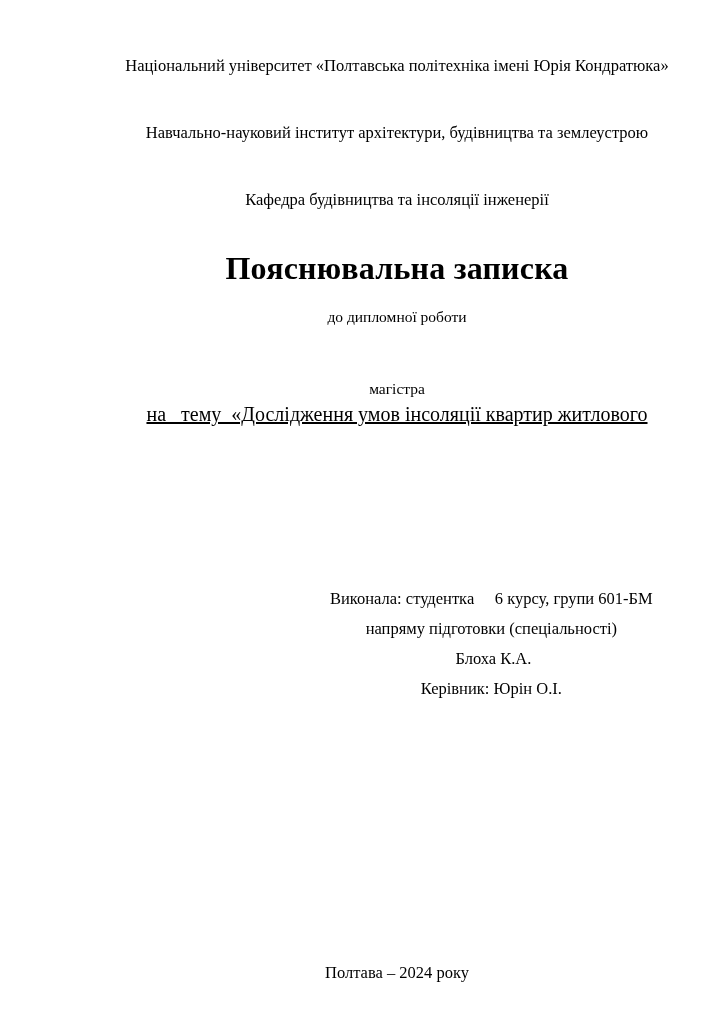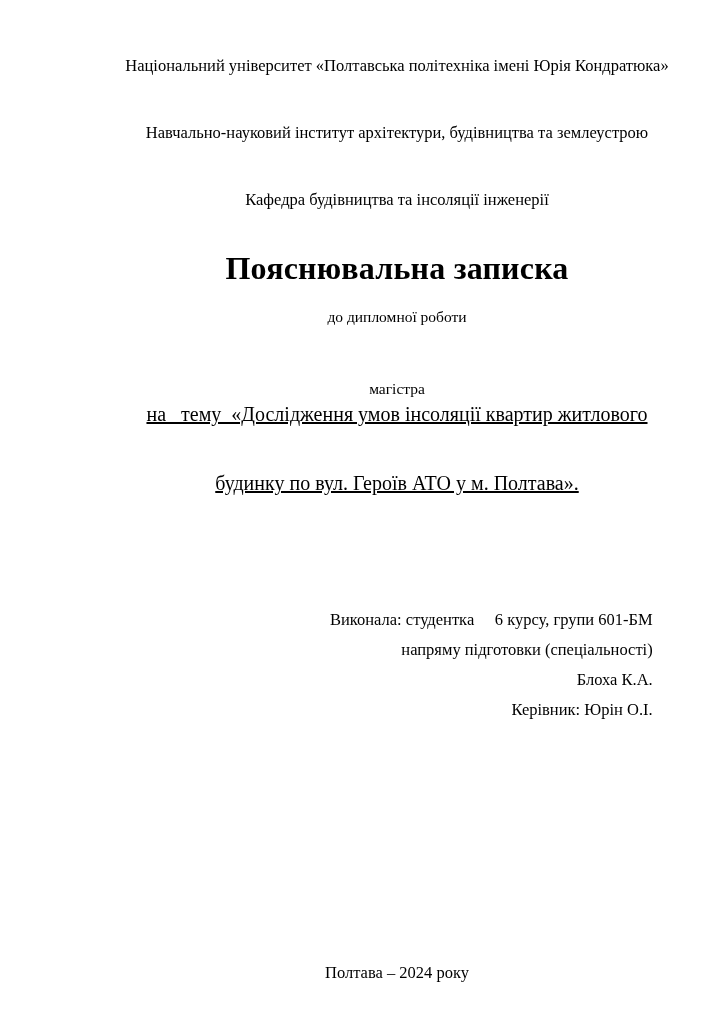--- a/index.html
+++ b/index.html
@@ -70,22 +70,22 @@
   .topic-line {
     font-size: 20px;
     line-height: 33px;
     white-space: pre-wrap;
     text-decoration: underline;
   }
 
   .author-block {
     position: absolute;
     left: 330px;
-    top: 605px;
-    text-align: right;
+    top: 584px;
+    text-align: center;
   }
   .author-line {
     font-size: 16.5px;
     line-height: 30px;
     white-space: pre-wrap;
   }
 
   .footer-block {
     top: 962px;
     font-size: 16.5px;
@@ -104,21 +104,20 @@
   </div>
 
   <div class="centered-block doc-title">Пояснювальна записка</div>
 
   <div class="centered-block subtitle-type">до дипломної роботи</div>
 
   <div class="centered-block subtitle-degree">магістра</div>
 
   <div class="centered-block topic-block">
     <div class="topic-line">на   тему  «Дослідження умов інсоляції квартир житлового</div>
-    <div class="topic-line">будинку по вул. Героїв АТО у м. Полтава».</div>
   </div>
 
   <div class="author-block">
     <div class="author-line">Виконала: студентка     6 курсу, групи 601-БМ</div>
     <div class="author-line">напряму підготовки (спеціальності)</div>
     <div class="author-line"> Блоха К.А.</div>
     <div class="author-line">Керівник: Юрін О.І.</div>
   </div>
 
   <div class="centered-block footer-block">Полтава – 2024 року</div>

